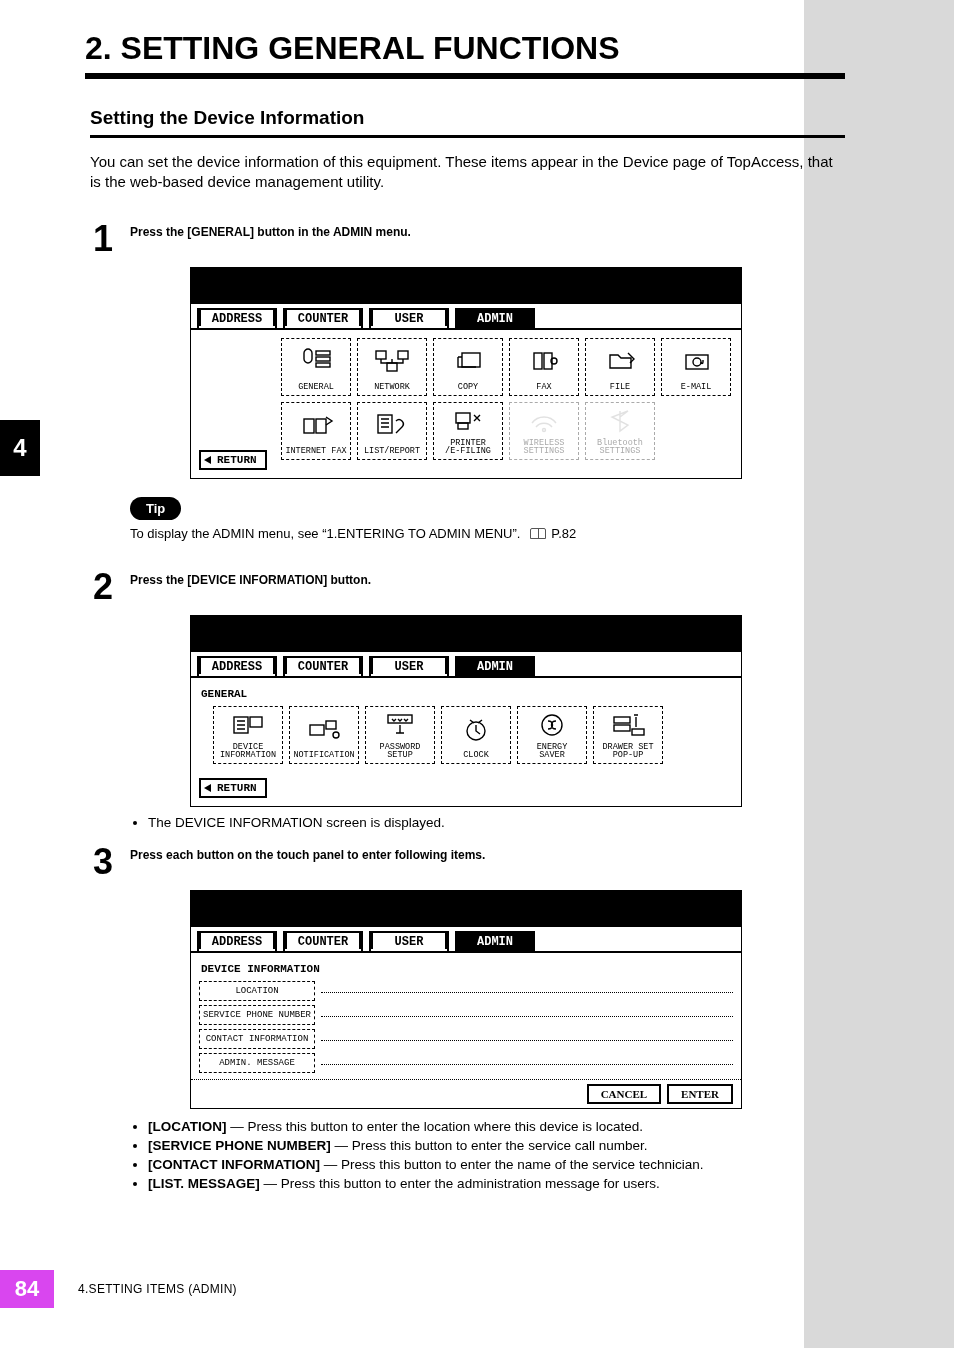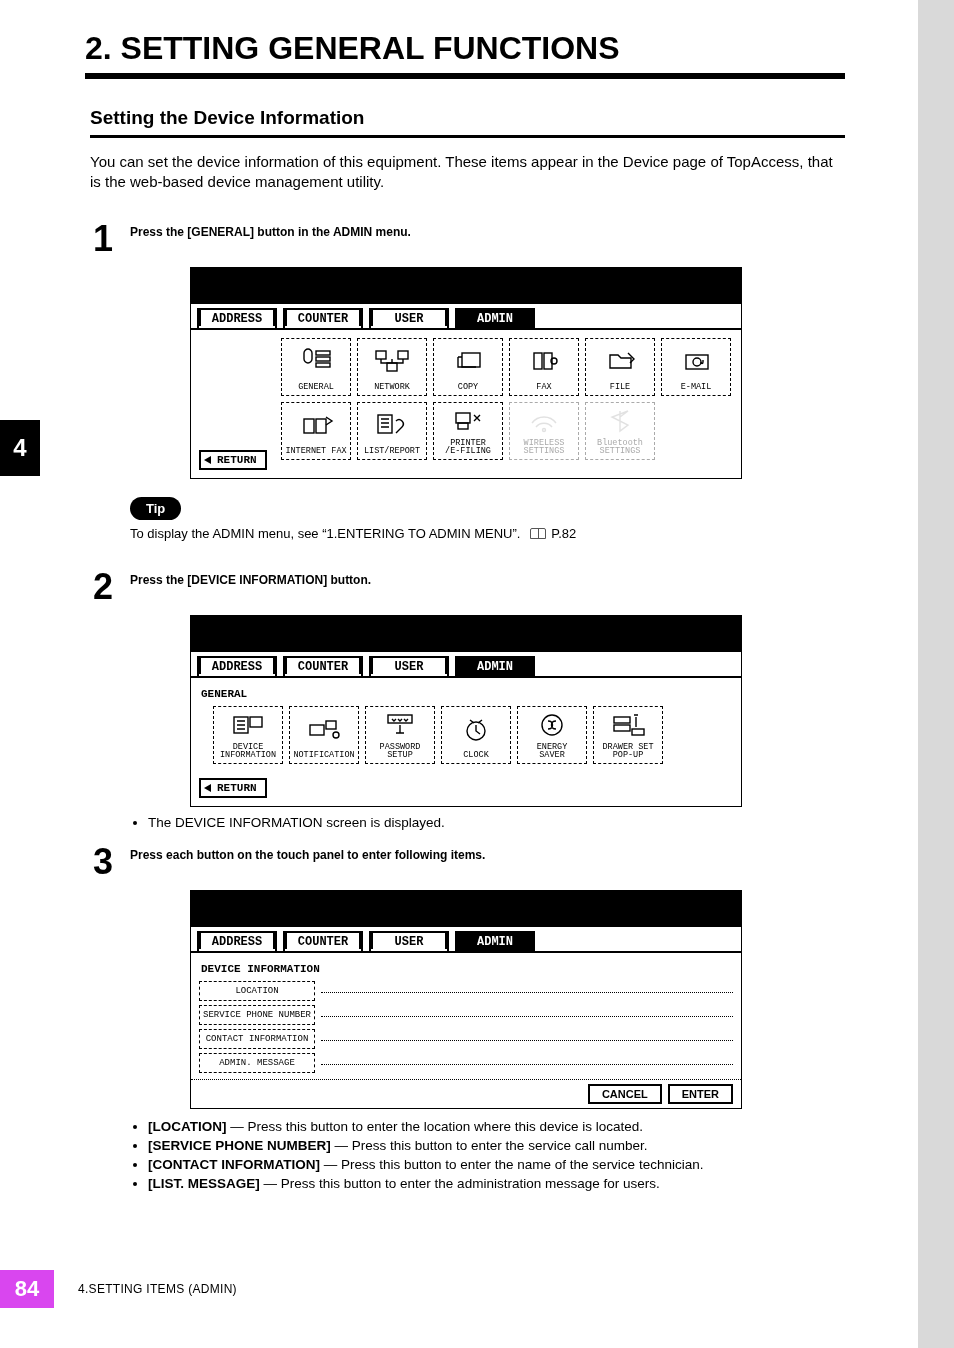--- a/index.html
+++ b/index.html
@@ -1,21 +1,21 @@
 <!DOCTYPE html>
 <html><head>
 <meta charset="utf-8">
 <style>
   * { box-sizing: border-box; margin: 0; padding: 0; }
   html, body { width: 954px; height: 1348px; }
   body { background: #d9d9d9; font-family: Arial, Helvetica, sans-serif; color: #000; }
   .page {
     position: absolute;
     left: 0; top: 0;
-    width: 918px; height: 1348px;
+    width: 804px; height: 1348px;
     background: #fff;
     padding: 30px 80px 0 0;
   }
   .chapter-title {
     font-size: 32px;
     font-weight: bold;
     margin-left: 85px;
     border-bottom: 6px solid #000;
     padding-bottom: 6px;
     width: 760px;
@@ -177,21 +177,21 @@
   .field-line { flex:1; height:1px; border-bottom: 1px dotted #000; }
 
   .bottom-bar {
     background:#fff;
     border-top:1px dotted #000;
     display:flex; justify-content:flex-end; gap:6px;
     padding:4px 8px;
   }
   .small-btn {
     border: 2px solid #000;
-    font-family:Liberation Sans, sans-serif;
+    font-family:Liberation Serif, serif;
     font-size: 11px; font-weight:bold;
     padding: 2px 12px;
     background:#fff;
   }
 
   
   svg { stroke:#000; stroke-width:1.4; fill:none; }
   .icon-btn.disabled svg { stroke:#aaa; }
 </style>
 </head>

